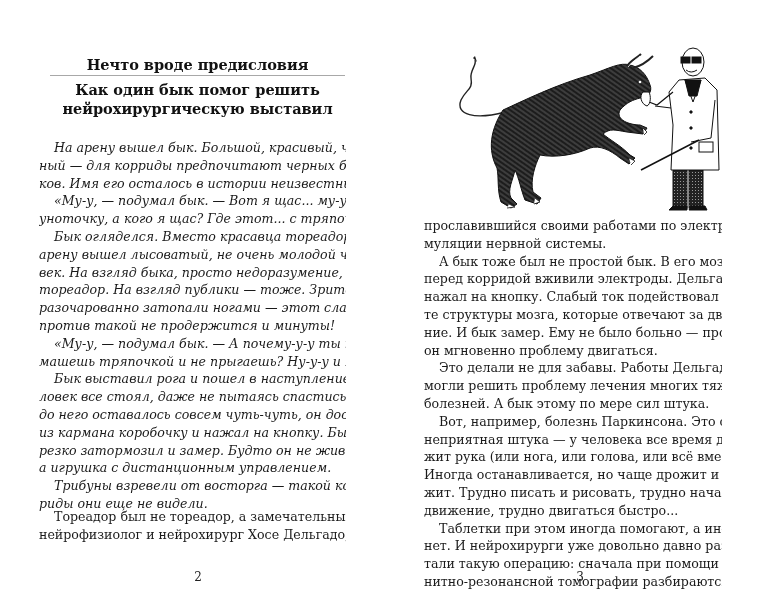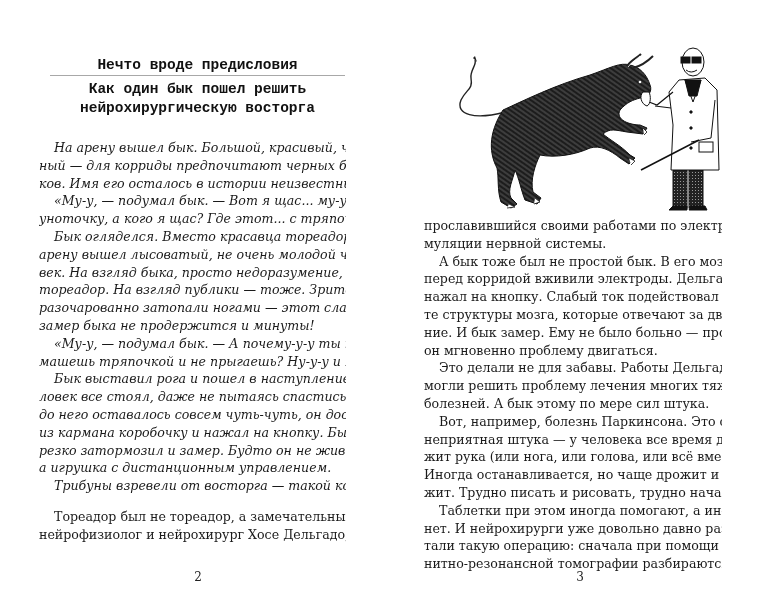--- a/index.html
+++ b/index.html
@@ -6,21 +6,21 @@
   body {
     width: 770px; height: 616px; background: #ffffff; position: relative; overflow: hidden;
     font-family: "DejaVu Serif", "Liberation Serif", serif; color: #1a1a1a;
   }
   .page { position: absolute; top: 0; height: 616px; }
   .page.left { left: 0; width: 385px; }
   .page.right { left: 385px; width: 385px; }
 
   .heading {
     position: absolute; left: 50px; width: 295px; text-align: center;
-    font-weight: bold; font-size: 14.5px; line-height: 20px; color: #111; font-family: Liberation Mono, monospace;
+    font-weight: bold; font-size: 14.5px; line-height: 20px; color: #111;
   }
   .heading.h1 { top: 55px; }
   .divider { position: absolute; left: 50px; width: 295px; top: 75px; height: 0; border-top: 1.5px solid #a8a8a8; }
   .heading.h2 { top: 80px; line-height: 19px; }
 
   .col { position: absolute; font-size: 12.6px; line-height: 17.8px; text-align: justify; }
   .col.left-col { left: 39px; width: 307px; top: 139px; font-style: italic; font-family: "DejaVu Serif", "Liberation Serif", serif; }
   .col.left-col2 { left: 39px; width: 307px; top: 508px; font-style: normal; }
   .col.right-col { left: 39px; width: 298px; top: 217px; }
   .line { display: block; height: 17.8px; white-space: nowrap; text-align-last: justify; text-align: justify; overflow: hidden; }
@@ -33,45 +33,46 @@
 
   .illustration { position: absolute; left: 30px; top: 30px; width: 345px; height: 185px; }
 </style>
 </head>
 <body>
 
 <div class="page left">
   <div class="heading h1">Нечто вроде предисловия</div>
   <div class="divider"></div>
   <div class="heading h2">
-    <div>Как один бык пошел решить</div>
-    <div>нейрохирургическую восторга</div>
+    <div>Как один бык помог решить</div>
+    <div>нейрохирургическую выставил</div>
   </div>
 
   <div class="col left-col" id="left-italic">
       <span class="line indent">На арену вышел бык. Большой, красивый, чер-</span>
       <span class="line">ный — для корриды предпочитают черных бы-</span>
       <span class="line last">ков. Имя его осталось в истории неизвестным.</span>
       <span class="line indent">«Му-у, — подумал бык. — Вот я щас... му-у-</span>
       <span class="line last">уноточку, а кого я щас? Где этот... с тряпочкой?»</span>
       <span class="line indent">Бык огляделся. Вместо красавца тореадора на</span>
       <span class="line">арену вышел лысоватый, не очень молодой чело-</span>
       <span class="line">век. На взгляд быка, просто недоразумение, а не</span>
       <span class="line">тореадор. На взгляд публики — тоже. Зрители</span>
       <span class="line">разочарованно затопали ногами — этот слабак</span>
-      <span class="line last">замер быка не продержится и минуты!</span>
+      <span class="line last">против такой не продержится и минуты!</span>
       <span class="line indent">«Му-у, — подумал бык. — А почему-у-у ты не</span>
       <span class="line">машешь тряпочкой и не прыгаешь? Ну-у-у и лад-</span>
       <span class="line indent">Бык выставил рога и пошел в наступление. Че-</span>
       <span class="line">ловек все стоял, даже не пытаясь спастись. Когда</span>
       <span class="line">до него оставалось совсем чуть-чуть, он достал</span>
       <span class="line">из кармана коробочку и нажал на кнопку. Бык</span>
       <span class="line">резко затормозил и замер. Будто он не животное,</span>
       <span class="line last">а игрушка с дистанционным управлением.</span>
       <span class="line indent">Трибуны взревели от восторга — такой кор-</span>
+      <span class="line last">риды они еще не видели.</span>
     </div>
   <div class="col left-col2" id="left-regular">
       <span class="line indent">Тореадор был не тореадор, а замечательный</span>
       <span class="line">нейрофизиолог и нейрохирург Хосе Дельгадо,</span>
     </div>
 
   <div class="pagenum">2</div>
 </div>
 
 <div class="page right">
@@ -149,20 +150,21 @@
       <span class="line">ние. И бык замер. Ему не было больно — просто</span>
       <span class="line last">он мгновенно проблему двигаться.</span>
       <span class="line indent">Это делали не для забавы. Работы Дельгадо по-</span>
       <span class="line">могли решить проблему лечения многих тяжелых</span>
       <span class="line last">болезней. А бык этому по мере сил штука.</span>
       <span class="line indent">Вот, например, болезнь Паркинсона. Это очень</span>
       <span class="line">неприятная штука — у человека все время дро-</span>
       <span class="line">жит рука (или нога, или голова, или всё вместе).</span>
       <span class="line">Иногда останавливается, но чаще дрожит и дро-</span>
       <span class="line">жит. Трудно писать и рисовать, трудно начать</span>
+      <span class="line last">движение, трудно двигаться быстро...</span>
       <span class="line indent">Таблетки при этом иногда помогают, а иногда</span>
       <span class="line">нет. И нейрохирурги уже довольно давно разрабо-</span>
       <span class="line">тали такую операцию: сначала при помощи маг-</span>
       <span class="line">нитно-резонансной томографии разбираются, где</span>
     </div>
 
   <div class="pagenum">3</div>
 </div>
 
 </body></html>

